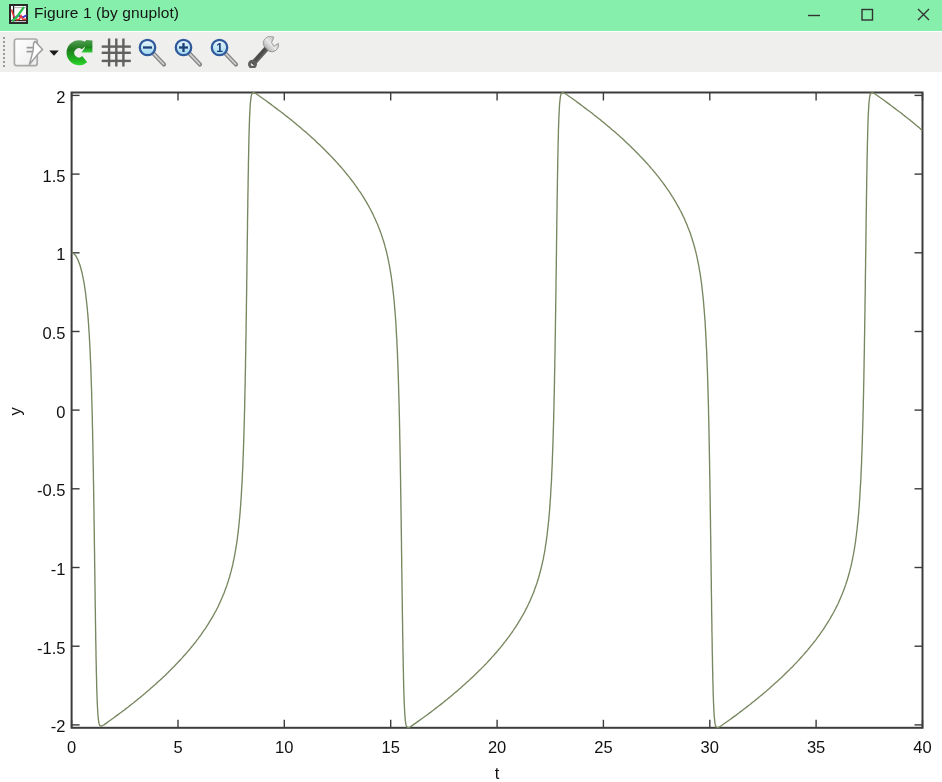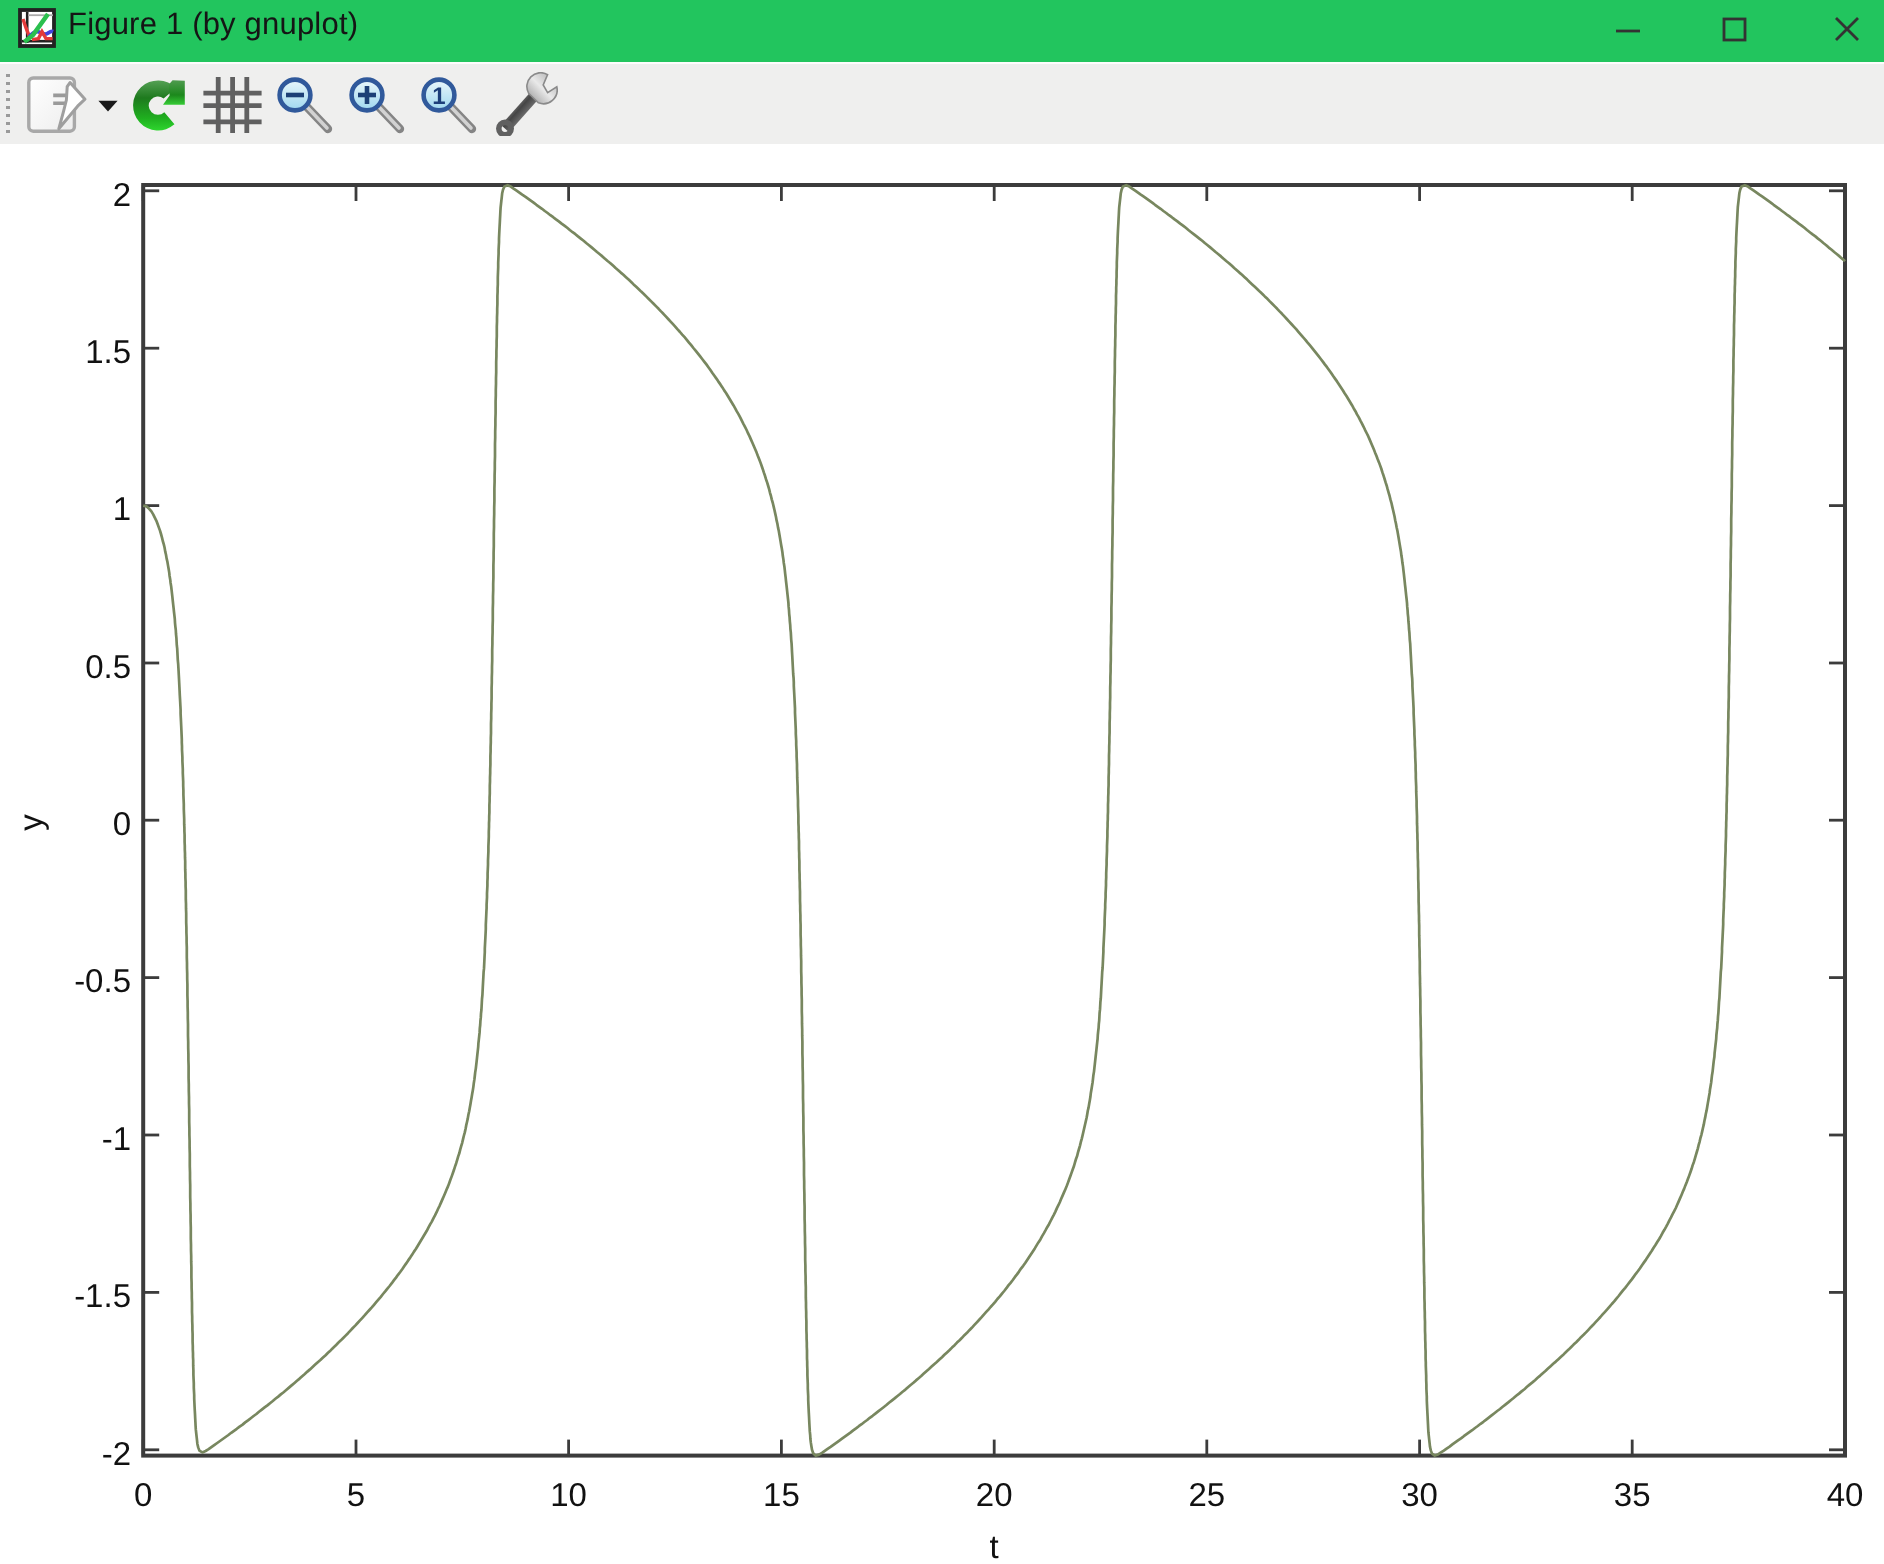--- a/index.html
+++ b/index.html
@@ -1,17 +1,17 @@
 <!DOCTYPE html>
 <html><head>
 <meta charset="utf-8">
 <style>
   html,body{margin:0;padding:0;width:942px;height:782px;overflow:hidden;background:#ffffff;
     font-family:"Liberation Sans", sans-serif;}
-  #titlebar{position:absolute;left:0;top:0;width:942px;height:32px;background:#22c55e;}
+  #titlebar{position:absolute;left:0;top:0;width:942px;height:32px;background:#86efac;}
   #titlebar .tline{position:absolute;left:0;top:31px;width:942px;height:1px;background:#fdfdfd;}
   #apptitle{position:absolute;left:34px;top:4px;font-size:15.5px;letter-spacing:0.1px;color:#151515;}
   #toolbar{position:absolute;left:0;top:32px;width:942px;height:40px;background:#efefee;}
   #handle{position:absolute;left:3px;top:5px;width:2px;height:31px;
     background:repeating-linear-gradient(to bottom,#9a9a9a 0,#9a9a9a 1.6px,#efefee 1.6px,#efefee 4px);}
   .ico{position:absolute;}
   #plot{position:absolute;left:0;top:74px;}
 </style>
 </head>
 <body>

